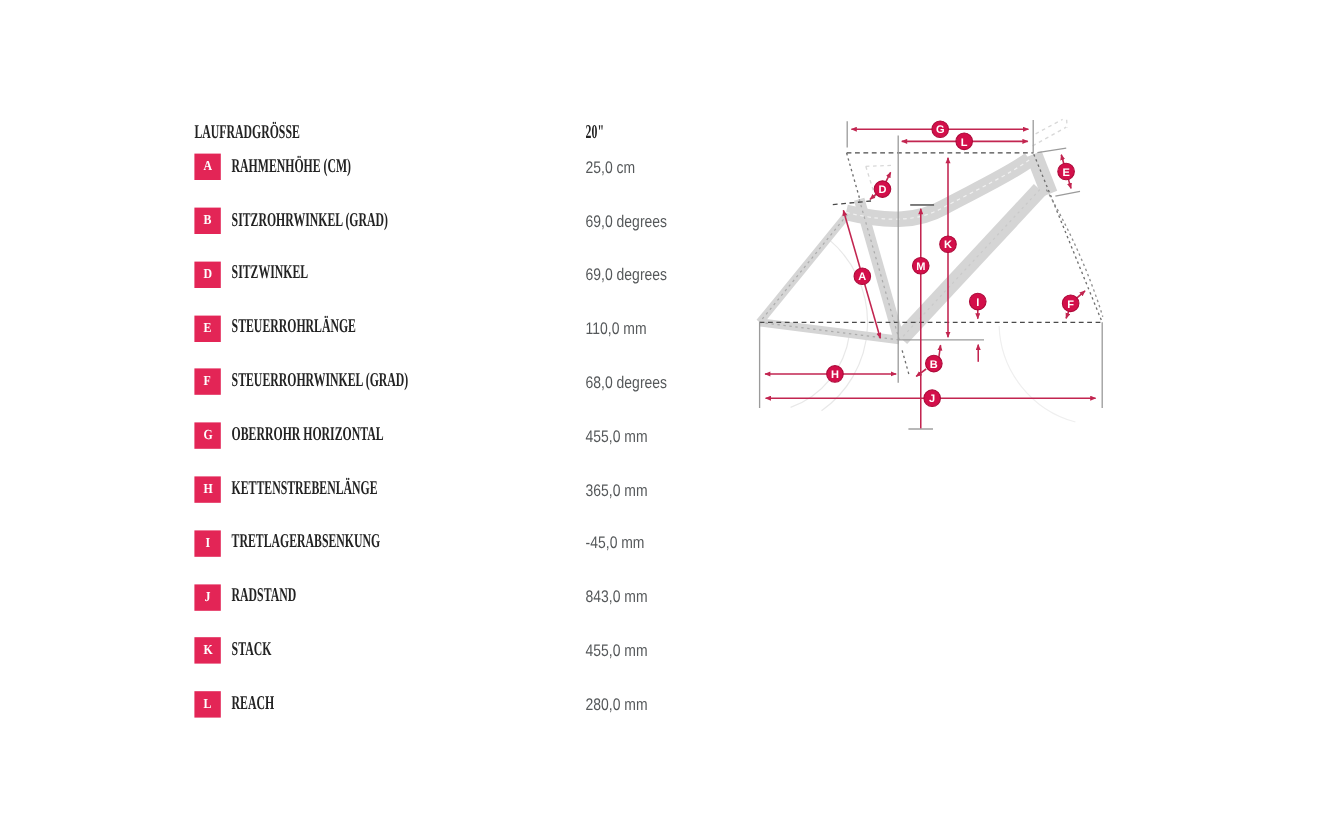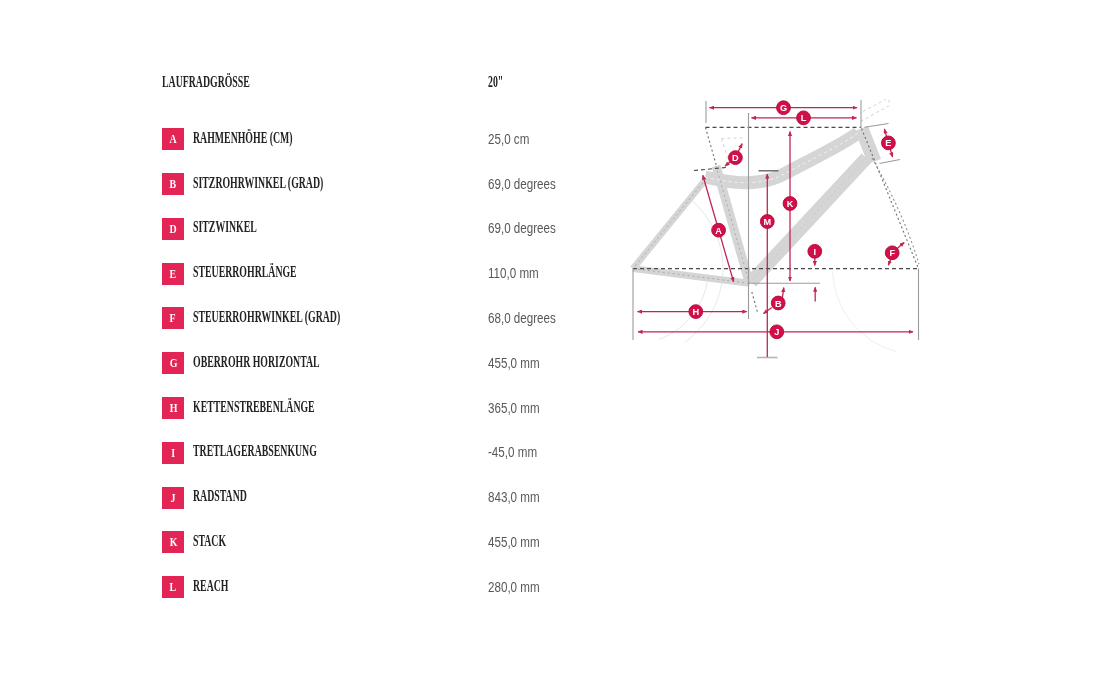--- a/index.html
+++ b/index.html
@@ -18,21 +18,21 @@
   transform:scaleX(0.83);transform-origin:0 50%;}
 .hval{position:absolute;left:488px;top:-1.4px;height:22px;line-height:22px;white-space:nowrap;
   font-family:"Liberation Serif",serif;font-weight:bold;font-size:16.3px;color:#232323;
   transform:scaleX(0.603);transform-origin:0 50%;}
 svg{position:absolute;left:0;top:0;}
 </style>
 </head>
 <body>
 <div id="page">
 
-<div class="r" style="top:72px">
+<div class="r" style="top:100px">
       <span class="lab" style="left:162px">LAUFRADGRÖSSE</span>
       <span class="hval">20"</span>
     </div>
 <div class="r" style="top:128.2px">
       <span class="sq"><span>A</span></span>
       <span class="lab">RAHMENHÖHE (CM)</span>
       <span class="val">25,0 cm</span>
     </div>
 <div class="r" style="top:173px">
       <span class="sq"><span>B</span></span>

